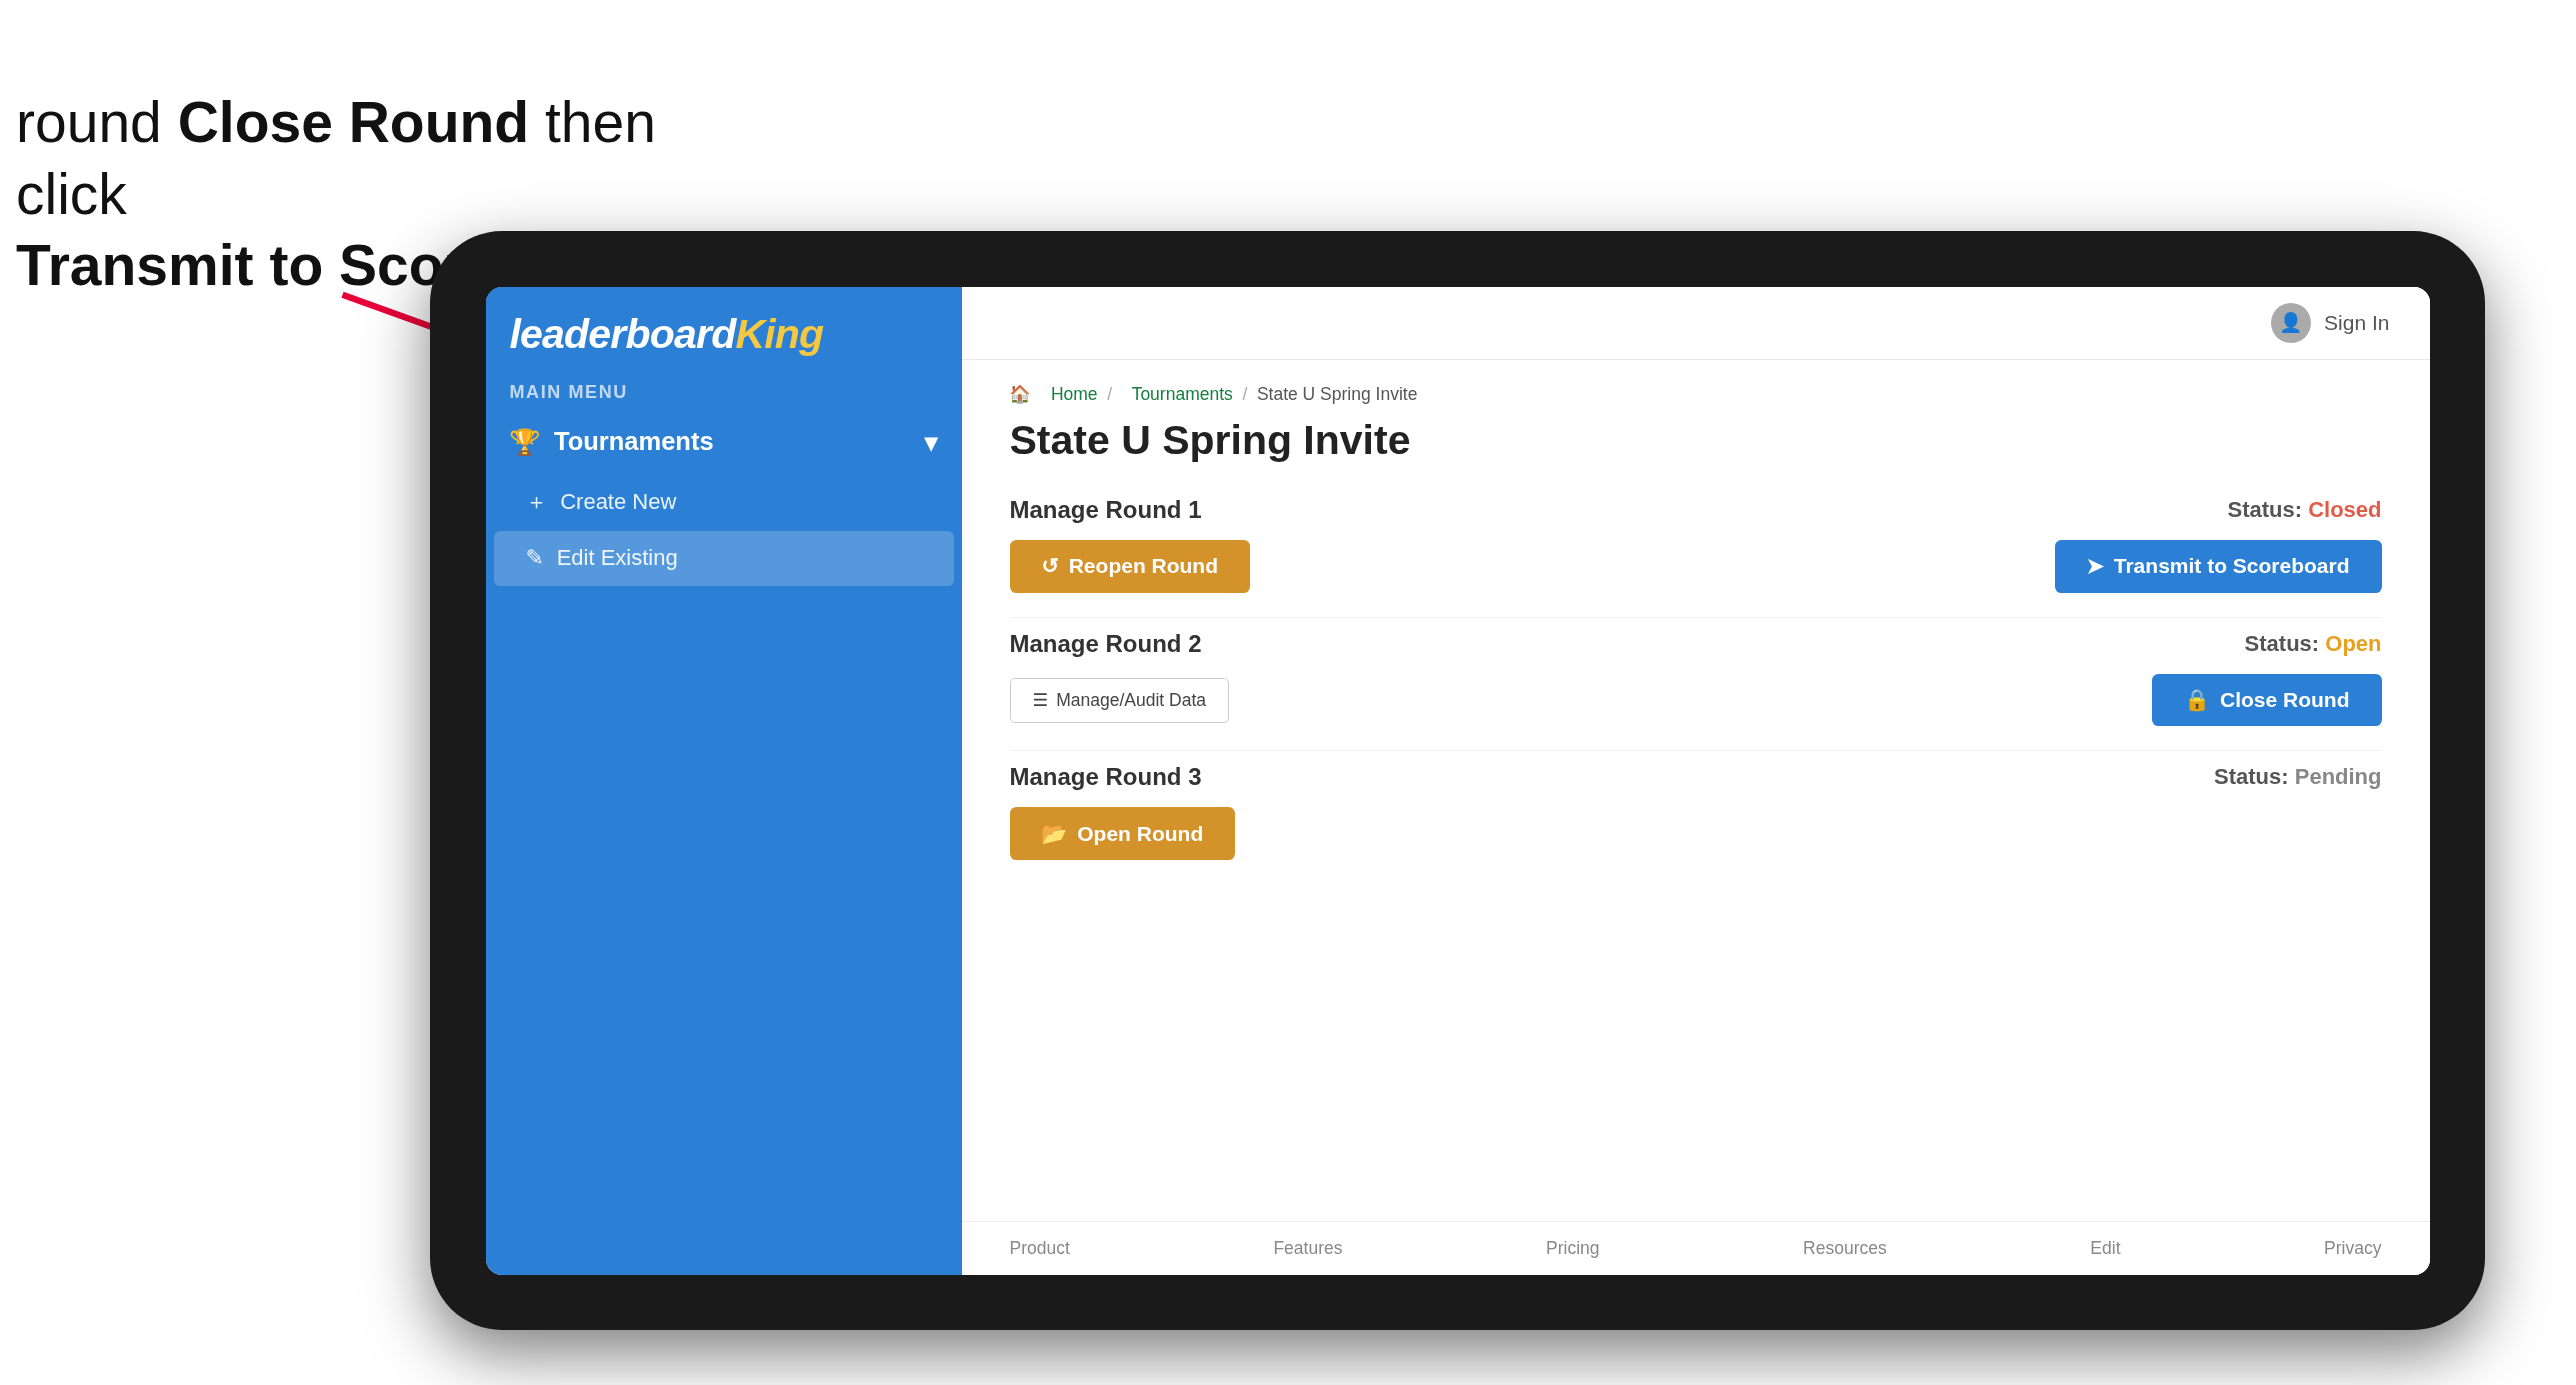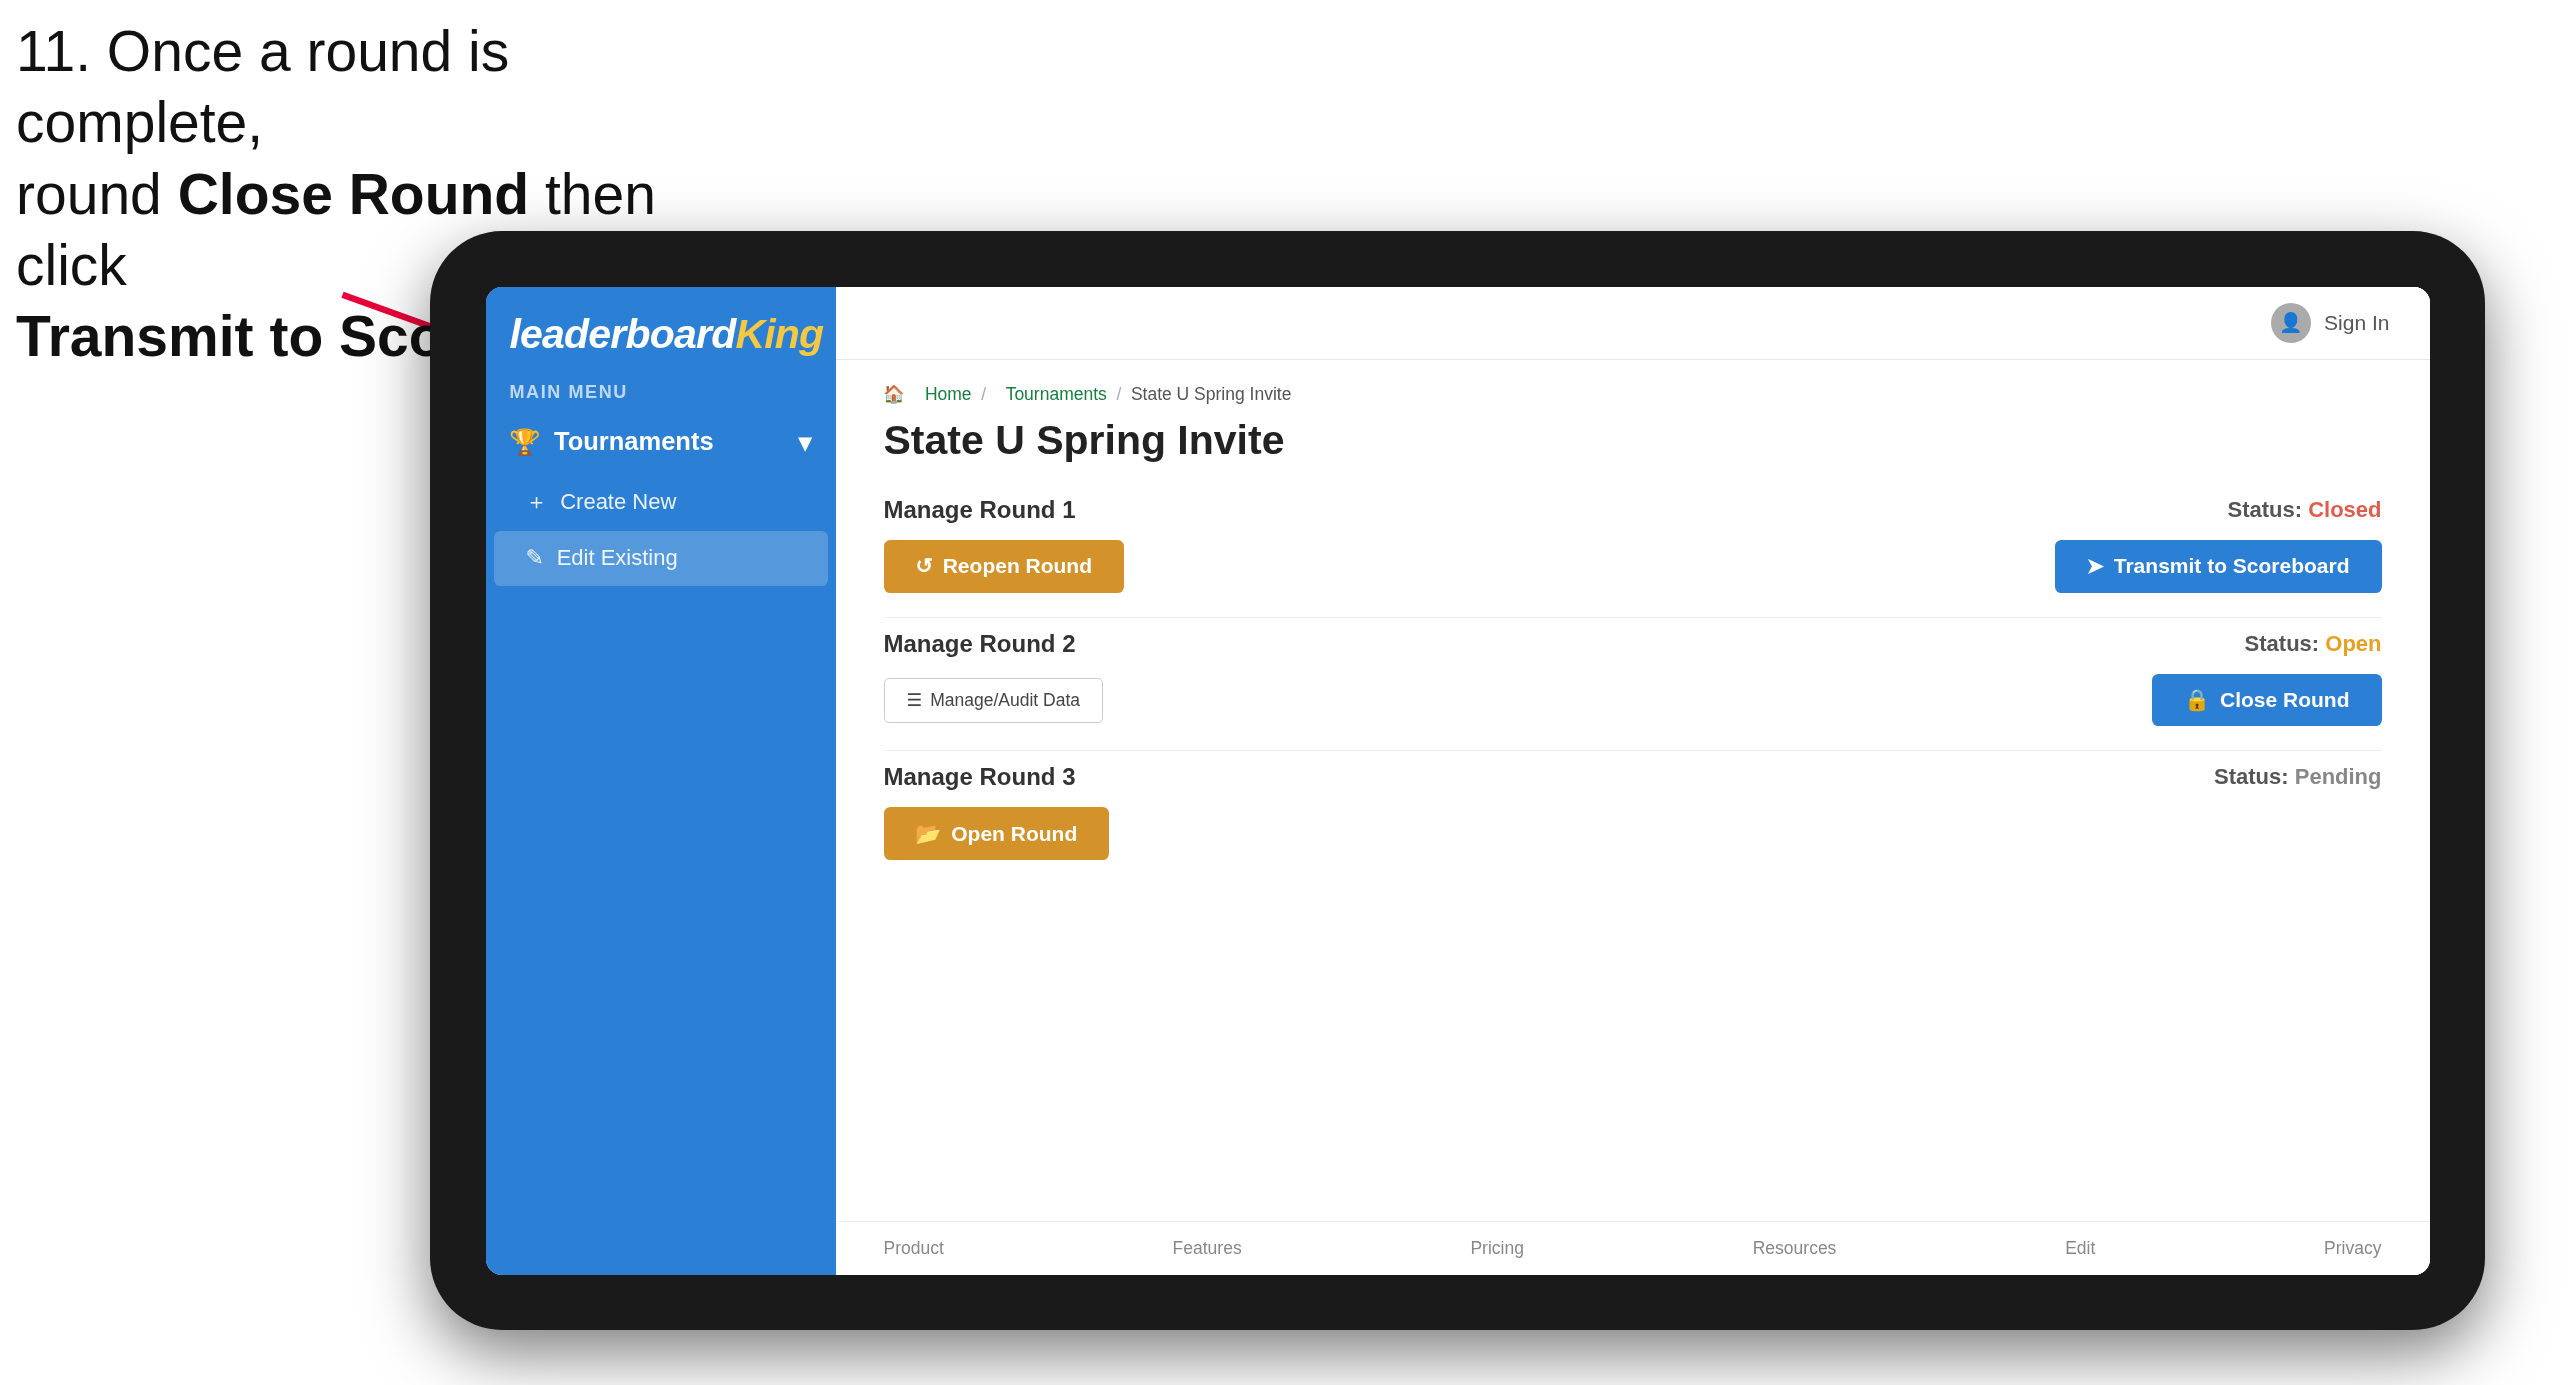--- a/index.html
+++ b/index.html
@@ -63,21 +63,21 @@
 
     
     .app-layout {
       display: flex;
       flex: 1;
       height: 100%;
     }
 
     
     .sidebar {
-      width: 350px;
+      width: 476px;
       background: #2b7fd4;
       display: flex;
       flex-direction: column;
       padding: 0;
       flex-shrink: 0;
     }
 
     .sidebar-logo {
       padding: 24px 24px 16px 24px;
       background: #2b7fd4;
@@ -330,21 +330,21 @@
 </head>
 <body>
 
 <svg class="arrow-overlay" viewBox="0 0 3234 1740" xmlns="http://www.w3.org/2000/svg">
   <line x1="430" y1="370" x2="1900" y2="900" stroke="#e8003a" stroke-width="8"></line>
 
   <polygon points="1900,900 1840,870 1870,930" fill="#e8003a"></polygon>
 </svg>
 
 <div class="instruction-text">
-  <span>11. Once a round is complete,</span><br>
+  <br>
   <span>round </span><strong>Close Round</strong><span> then click</span><br>
   <strong>Transmit to Scoreboard.</strong>
 </div>
 
 <div class="tablet-shell">
   <div class="tablet-screen">
     <div class="app-layout">
 
       <div class="sidebar">
         <div class="sidebar-logo">

